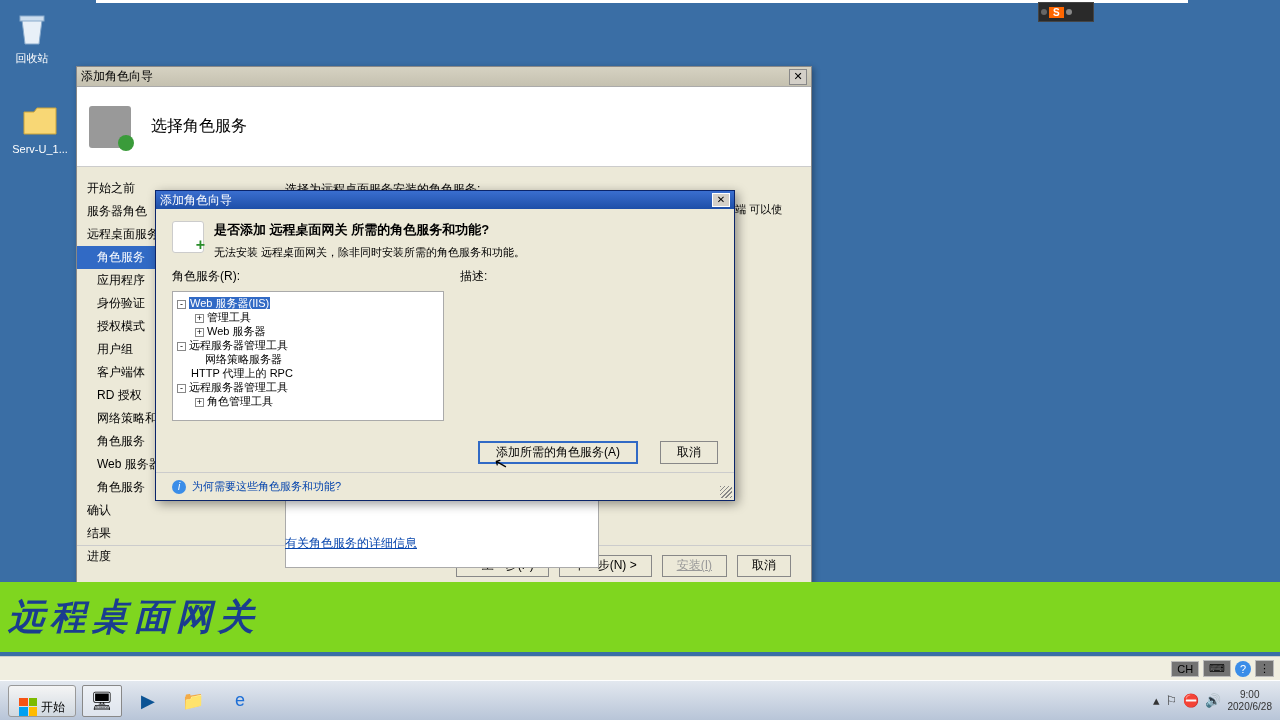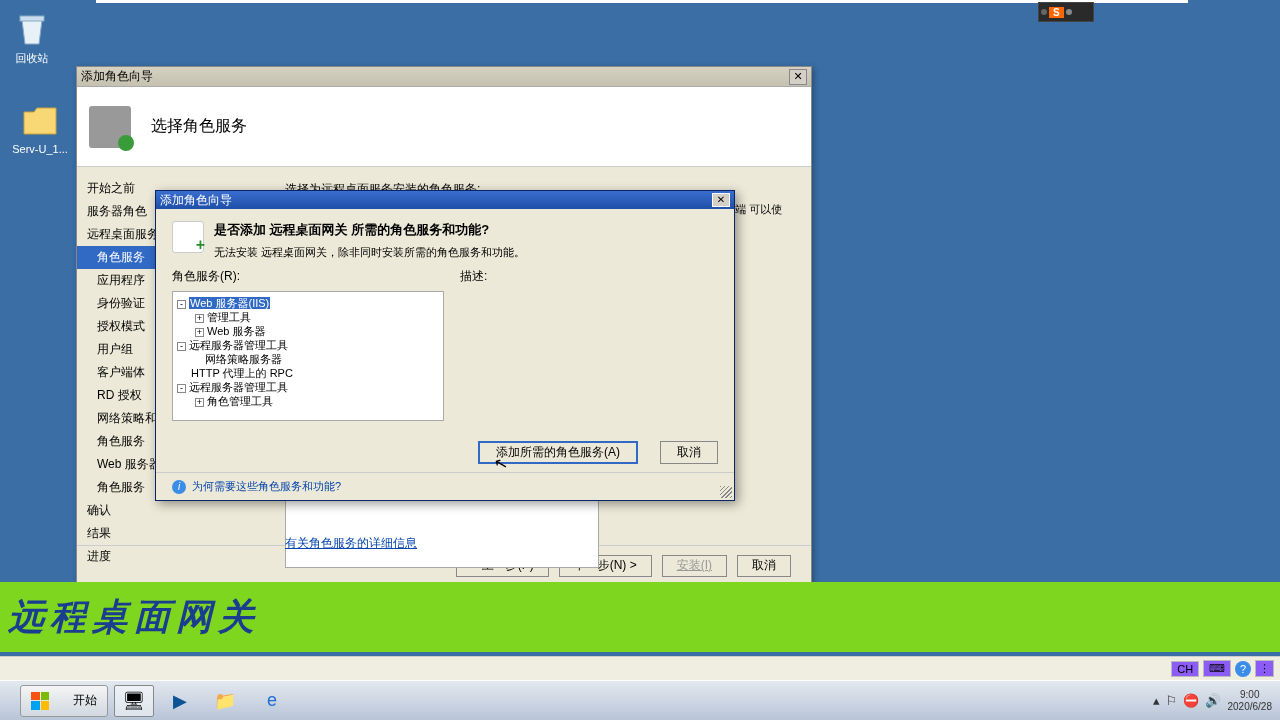--- a/index.html
+++ b/index.html
@@ -70,25 +70,25 @@
 
 .modal-footer { border-top: 1px solid #ccc; padding: 6px 16px; display: flex; align-items: center; font-size: 11px; }
 .modal-footer .info-icon { width: 14px; height: 14px; background: #3a8de8; border-radius: 50%; color: #fff; font-size: 10px; text-align: center; line-height: 14px; font-style: italic; margin-right: 6px; }
 .modal-footer .link { color: #0645ad; cursor: pointer; }
 .modal-resize { position: absolute; right: 2px; bottom: 2px; width: 12px; height: 12px; background: repeating-linear-gradient(135deg, #888 0 1px, transparent 1px 3px); }
 
 .green-banner { position: absolute; top: 582px; left: 0; width: 1280px; height: 70px; background: #7fd61f; display: flex; align-items: center; padding-left: 8px; }
 .green-banner .banner-text { font-size: 36px; color: #1a3d8f; font-style: italic; font-weight: bold; letter-spacing: 6px; font-family: KaiTi, serif; }
 
 .notify-strip { position: absolute; top: 656px; left: 0; width: 1280px; height: 24px; background: #f0eee0; border-top: 1px solid #ccc; display: flex; justify-content: flex-end; align-items: center; gap: 4px; padding-right: 6px; font-size: 11px; }
-.notify-strip .pill { border: 1px solid #bbb; padding: 1px 5px; background: #8b5cf6; cursor: pointer; }
+.notify-strip .pill { border: 1px solid #bbb; padding: 1px 5px; background: #737373; cursor: pointer; }
 .notify-strip .help-icon { width: 16px; height: 16px; background: #3a8de8; border-radius: 50%; color: #fff; font-size: 11px; text-align: center; line-height: 16px; }
 
 .taskbar { position: absolute; bottom: 0; left: 0; width: 1280px; height: 40px; background: linear-gradient(#e3e8ef, #b8c5d8); display: flex; align-items: center; border-top: 1px solid #fff; }
-.start-btn { display: flex; align-items: center; height: 32px; padding: 0 10px; margin-left: 20px; background: linear-gradient(#f5f5f5, #d0d8e0); border: 1px solid #999; border-radius: 3px; cursor: pointer; font-size: 12px; gap: 20px; }
+.start-btn { display: flex; align-items: flex-end; height: 32px; padding: 0 10px; margin-left: 8px; background: linear-gradient(#f5f5f5, #d0d8e0); border: 1px solid #999; border-radius: 3px; cursor: pointer; font-size: 12px; }
 .start-btn .win-logo { width: 18px; height: 18px; margin-right: 4px; display: grid; grid-template: 1fr 1fr / 1fr 1fr; gap: 1px; }
 .start-btn .win-logo span:nth-child(1){background:#f65314;} .start-btn .win-logo span:nth-child(2){background:#7cbb00;} .start-btn .win-logo span:nth-child(3){background:#00a1f1;} .start-btn .win-logo span:nth-child(4){background:#ffbb00;}
 .taskbar .tb-icon { width: 40px; height: 32px; margin-left: 6px; display: flex; align-items: center; justify-content: center; cursor: pointer; border-radius: 2px; font-size: 18px; }
 .taskbar .tb-icon.active { background: rgba(255,255,255,0.5); border: 1px solid #888; }
 .taskbar-right { margin-left: auto; display: flex; align-items: center; gap: 6px; padding-right: 8px; font-size: 10px; color: #333; }
 .tray-icon { font-size: 13px; }
 .clock { text-align: center; line-height: 1.2; }
 
 .cursor { position: absolute; top: 454px; left: 494px; font-size: 16px; color: #000; z-index: 20; pointer-events: none; transform: rotate(-15deg); }
 </style>

